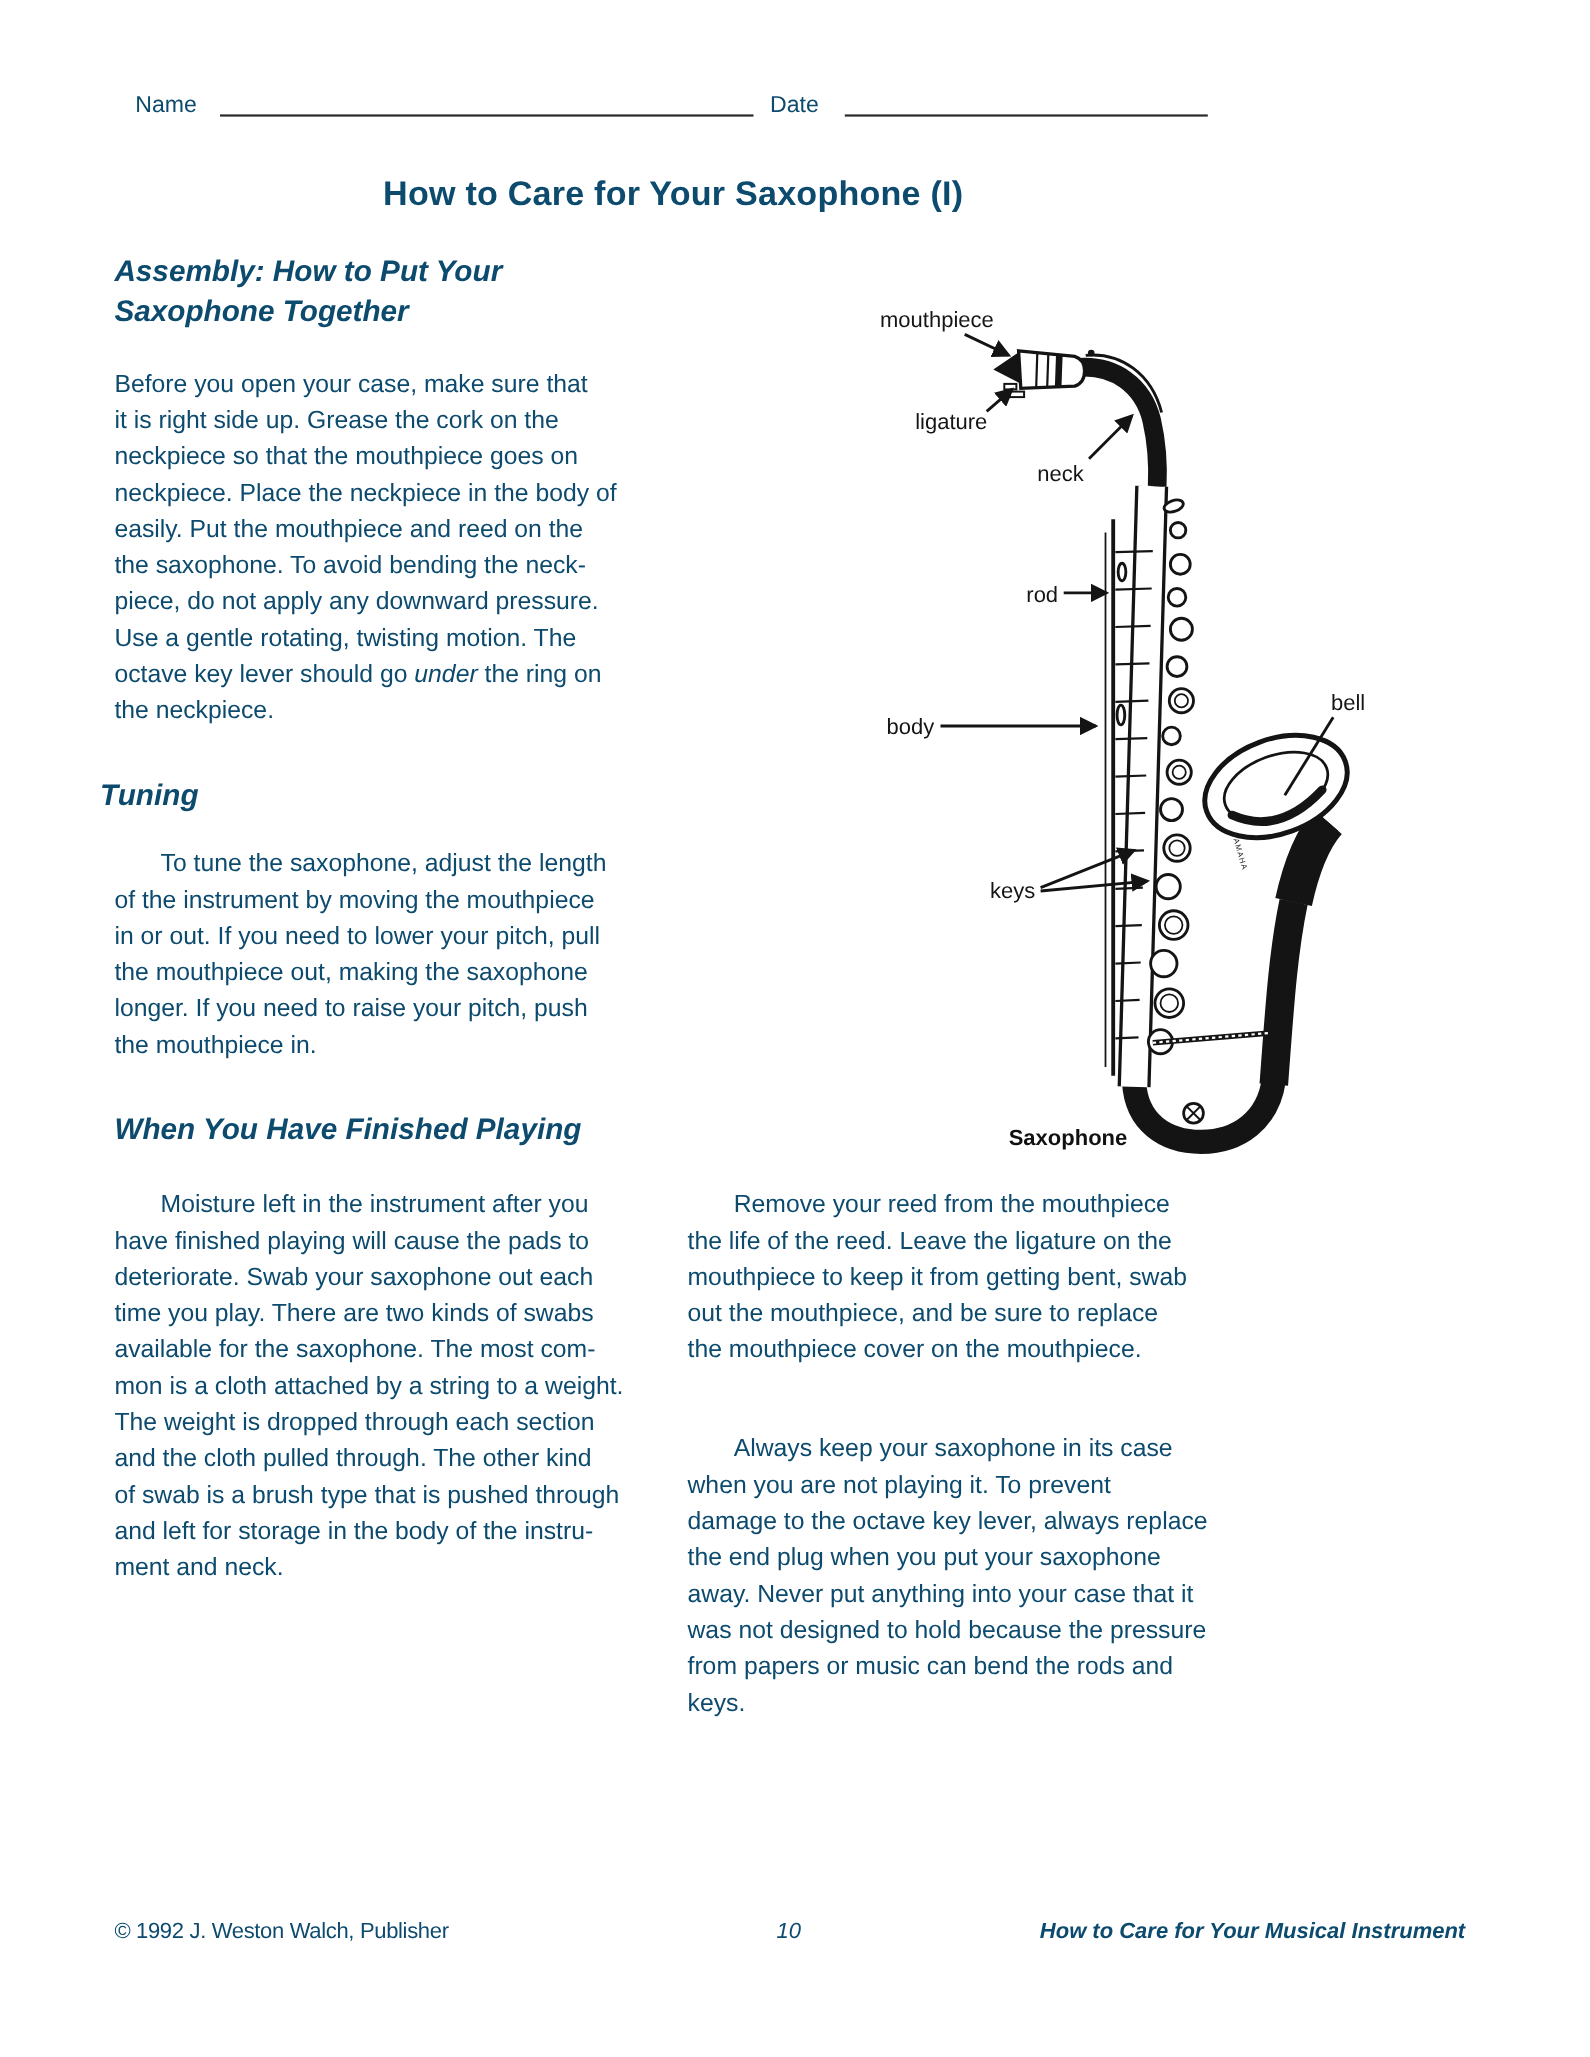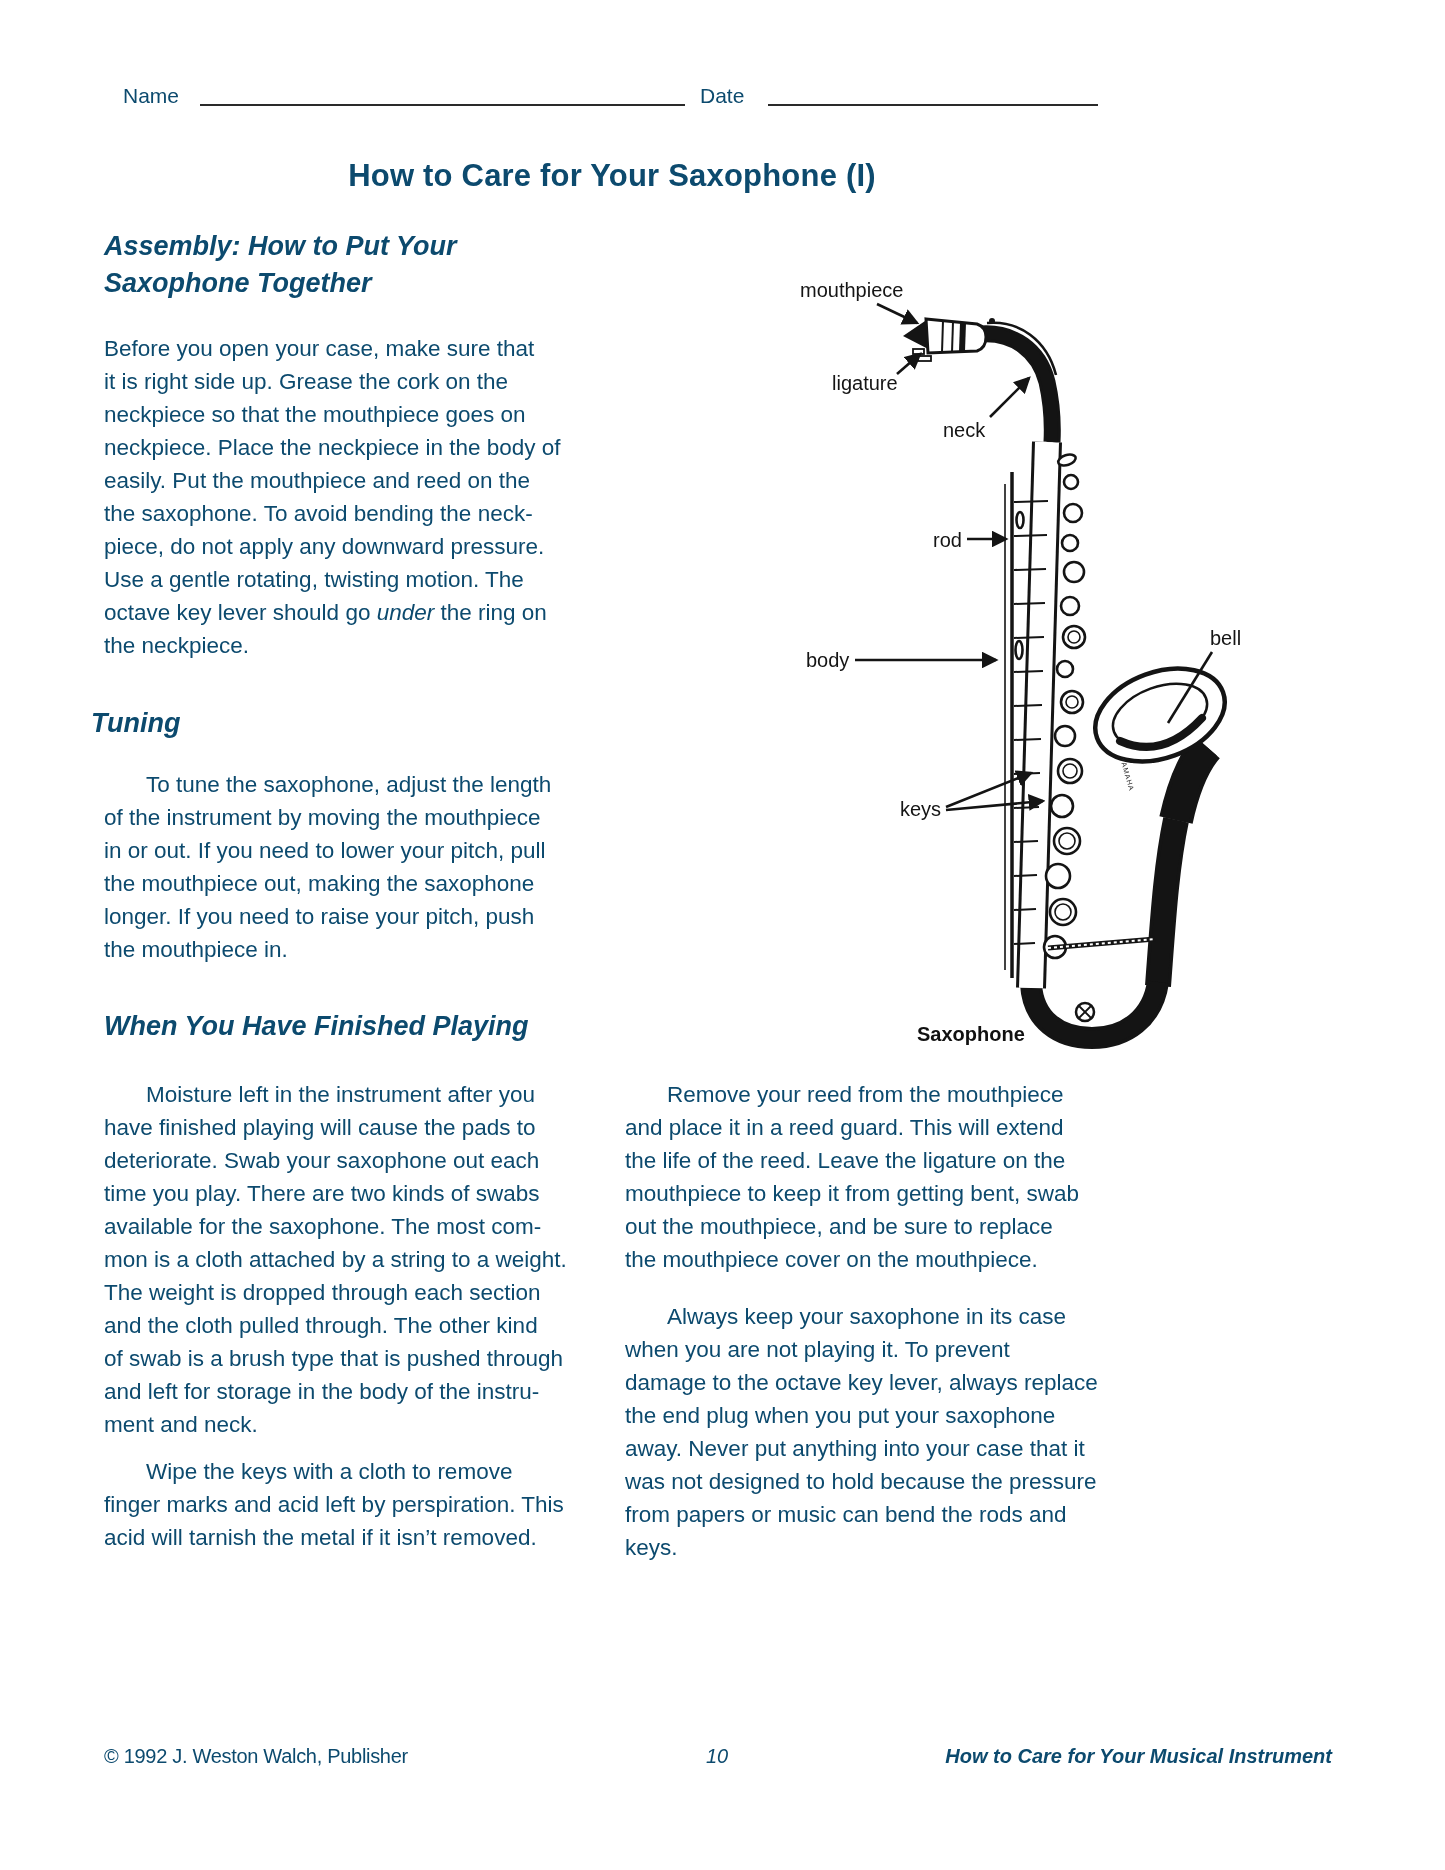--- a/index.html
+++ b/index.html
@@ -82,29 +82,23 @@
       <div class="ln">time you play. There are two kinds of swabs</div>
       <div class="ln">available for the saxophone. The most com-</div>
       <div class="ln">mon is a cloth attached by a string to a weight.</div>
       <div class="ln">The weight is dropped through each section</div>
       <div class="ln">and the cloth pulled through. The other kind</div>
       <div class="ln">of swab is a brush type that is pushed through</div>
       <div class="ln">and left for storage in the body of the instru-</div>
       <div class="ln">ment and neck.</div>
     </div>
 
-  <div class="abs para" style="left:104px;top:1455px;width:512px;">
-      <div class="ln">Wipe the keys with a cloth to remove</div>
-      <div class="ln">finger marks and acid left by perspiration. This</div>
-      <div class="ln">acid will tarnish the metal if it isn’t removed.</div>
-    </div>
 
   <div class="abs para" style="left:625px;top:1078px;width:515px;">
       <div class="ln">Remove your reed from the mouthpiece</div>
-      <div class="ln">and place it in a reed guard. This will extend</div>
       <div class="ln">the life of the reed. Leave the ligature on the</div>
       <div class="ln">mouthpiece to keep it from getting bent, swab</div>
       <div class="ln">out the mouthpiece, and be sure to replace</div>
       <div class="ln">the mouthpiece cover on the mouthpiece.</div>
     </div>
 
   <div class="abs para" style="left:625px;top:1300px;width:515px;">
       <div class="ln">Always keep your saxophone in its case</div>
       <div class="ln">when you are not playing it. To prevent</div>
       <div class="ln">damage to the octave key lever, always replace</div>

